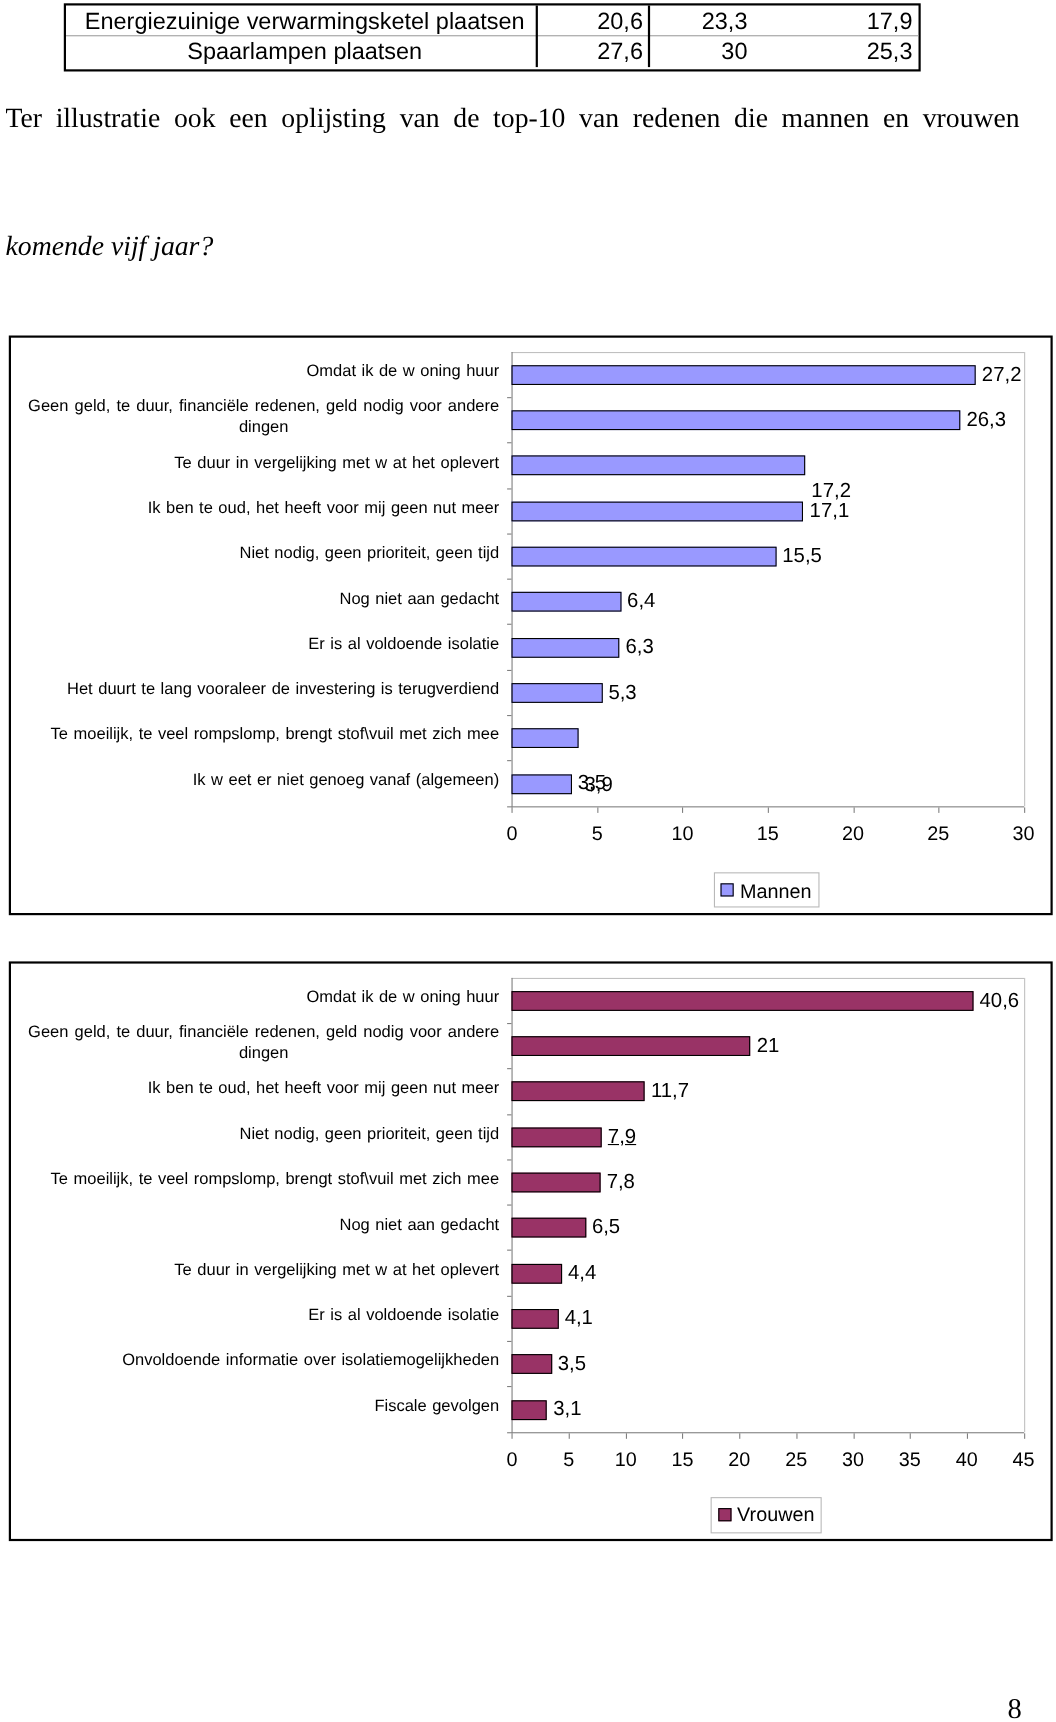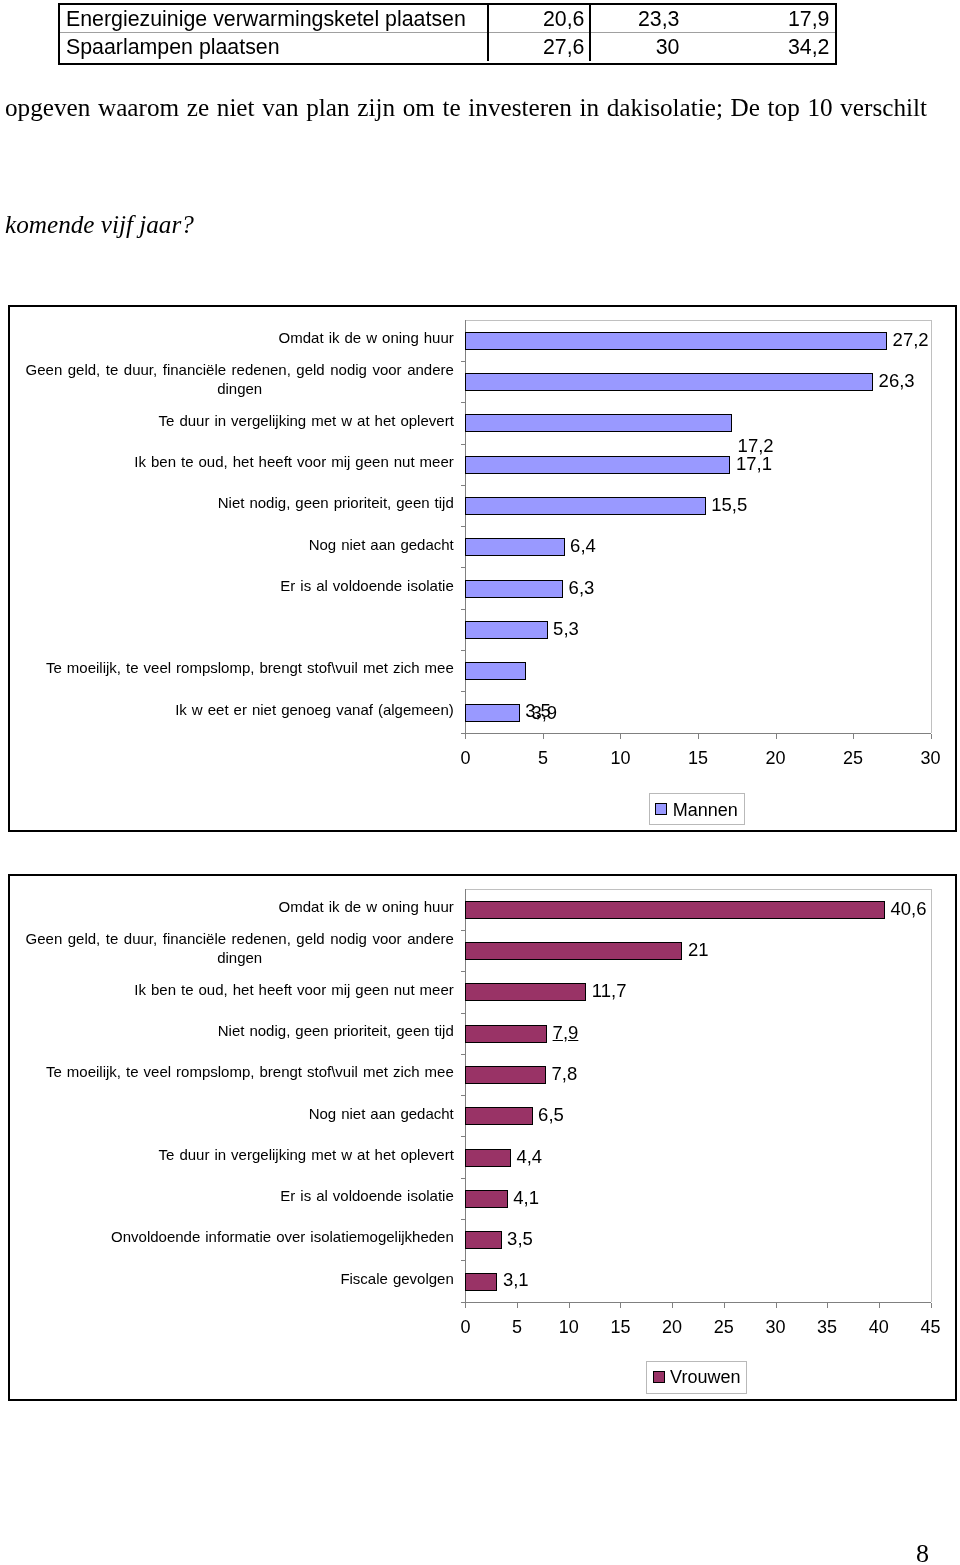--- a/index.html
+++ b/index.html
@@ -10,21 +10,21 @@
   .page{position:relative;width:960px;height:1565px;overflow:hidden;background:#fff;}
 
   
   .tbl{position:absolute;left:58px;top:3px;width:775px;height:58px;
        border:2px solid #000;box-sizing:content-box;}
   .tbl .trow{position:absolute;left:0;width:775px;}
   .tbl .rowsep{position:absolute;left:0;width:775px;height:1px;background:#a0a0a0;}
   .tbl .cell{position:absolute;font-family:"Liberation Sans",sans-serif;
           font-size:21.35px;line-height:28px;color:#000;
           white-space:nowrap;overflow:hidden;box-sizing:border-box;}
-  .tbl .lab{text-align:left;padding-left:6px;}
+  .tbl .lab{text-align:center;padding-left:6px;}
   .tbl .num{text-align:right;padding-right:5.5px;}
   .tbl .vsep{position:absolute;width:2px;background:#000;}
 
   
   .textblock{position:absolute;font-family:"Liberation Serif",serif;font-size:25.2px;
         color:#000;}
   .tline{display:block;height:31.2px;line-height:31.2px;white-space:pre;
          font-family:"Liberation Serif",serif;}
   .tline.just{text-align:justify;text-align-last:justify;white-space:normal;}
   .question .tline{font-weight:normal;font-style:italic;}
@@ -64,28 +64,28 @@
   <div class="trow" style="top:0px;height:28px;">
     <div class="cell lab" style="left:0px;width:428px;top:0;height:28px;">Energiezuinige verwarmingsketel plaatsen</div>
     <div class="cell num" style="left:428px;width:102px;top:0;height:28px;">20,6</div>
     <div class="cell num" style="left:530px;width:95px;top:0;height:28px;">23,3</div>
     <div class="cell num" style="left:625px;width:150px;top:0;height:28px;">17,9</div>
   </div>
   <div class="trow" style="top:28px;height:28px;padding-left:20px;">
     <div class="cell lab" style="left:0px;width:428px;top:0;height:28px;">Spaarlampen plaatsen</div>
     <div class="cell num" style="left:428px;width:102px;top:0;height:28px;">27,6</div>
     <div class="cell num" style="left:530px;width:95px;top:0;height:28px;">30</div>
-    <div class="cell num" style="left:625px;width:150px;top:0;height:28px;">34,2</div>
+    <div class="cell num" style="left:625px;width:150px;top:0;height:28px;">25,3</div>
   </div>
   <div class="rowsep" style="top:27px;"></div>
   <div class="vsep" style="left:427px;top:0;height:56px;"></div>
   <div class="vsep" style="left:529px;top:0;height:56px;"></div>
 </div>
 <div class="textblock" style="left:5px;top:92px;width:922px;">
-  <span class="tline just">opgeven waarom ze niet van plan zijn om te investeren in dakisolatie;  De top 10 verschilt</span>
+  <span class="tline just">Ter illustratie ook een oplijsting van de top-10 van redenen die mannen en vrouwen</span>
 </div>
 <div class="textblock question" style="left:5px;top:209px;width:922px;">
   <span class="tline">komende vijf jaar?</span>
 </div>
 <div class="chart" style="left:7.5px;top:304.5px;width:949.5px;height:527px;">
 <div class="chartinner">
 <div class="plotborder" style="left:457.9px;top:15.0px;width:466.1px;height:1px;"></div>
 <div class="plotborder" style="left:923.0px;top:15.0px;width:1px;height:413.20000000000005px;"></div>
 <div class="axis-y" style="left:457.9px;top:15.0px;height:414.20000000000005px;"></div>
 <div class="axis-x" style="left:453.9px;top:428.20000000000005px;width:470.1px;"></div>
@@ -121,20 +121,21 @@
 <div class="vallab" style="left:703.7px;top:191.3px;">15,5</div>
 <div class="catlab" style="left:10.5px;top:180.5px;width:435.8px;height:36.8px;">Niet nodig, geen prioriteit, geen tijd</div>
 <div class="bar" style="left:457.9px;top:233.9px;width:99.2px;height:18.0px;background:#9999ff;border-color:#000000;"></div>
 <div class="vallab" style="left:562.6px;top:232.7px;">6,4</div>
 <div class="catlab" style="left:10.5px;top:221.9px;width:435.8px;height:36.8px;">Nog niet aan gedacht</div>
 <div class="bar" style="left:457.9px;top:275.2px;width:97.7px;height:18.0px;background:#9999ff;border-color:#000000;"></div>
 <div class="vallab" style="left:561.1px;top:274.0px;">6,3</div>
 <div class="catlab" style="left:10.5px;top:263.2px;width:435.8px;height:36.8px;">Er is al voldoende isolatie</div>
 <div class="bar" style="left:457.9px;top:316.5px;width:82.2px;height:18.0px;background:#9999ff;border-color:#000000;"></div>
 <div class="vallab" style="left:545.6px;top:315.3px;">5,3</div>
+<div class="catlab" style="left:10.5px;top:304.5px;width:435.8px;height:36.8px;">Het duurt te lang vooraleer de investering is terugverdiend</div>
 <div class="bar" style="left:457.9px;top:357.8px;width:60.5px;height:18.0px;background:#9999ff;border-color:#000000;"></div>
 <div class="vallab" style="left:523.9px;top:356.6px;margin-top:43px;">3,9</div>
 <div class="catlab" style="left:10.5px;top:345.8px;width:435.8px;height:36.8px;">Te moeilijk, te veel rompslomp, brengt stof\vuil met zich mee</div>
 <div class="bar" style="left:457.9px;top:399.1px;width:54.3px;height:18.0px;background:#9999ff;border-color:#000000;"></div>
 <div class="vallab" style="left:517.7px;top:397.9px;">3,5</div>
 <div class="catlab" style="left:10.5px;top:387.1px;width:435.8px;height:36.8px;">Ik w eet er niet genoeg vanaf (algemeen)</div>
 <div class="xtick" style="left:427.9px;top:444.70000000000005px;width:60px;">0</div>
 <div class="xtick" style="left:505.4px;top:444.70000000000005px;width:60px;">5</div>
 <div class="xtick" style="left:582.9px;top:444.70000000000005px;width:60px;">10</div>
 <div class="xtick" style="left:660.5px;top:444.70000000000005px;width:60px;">15</div>

